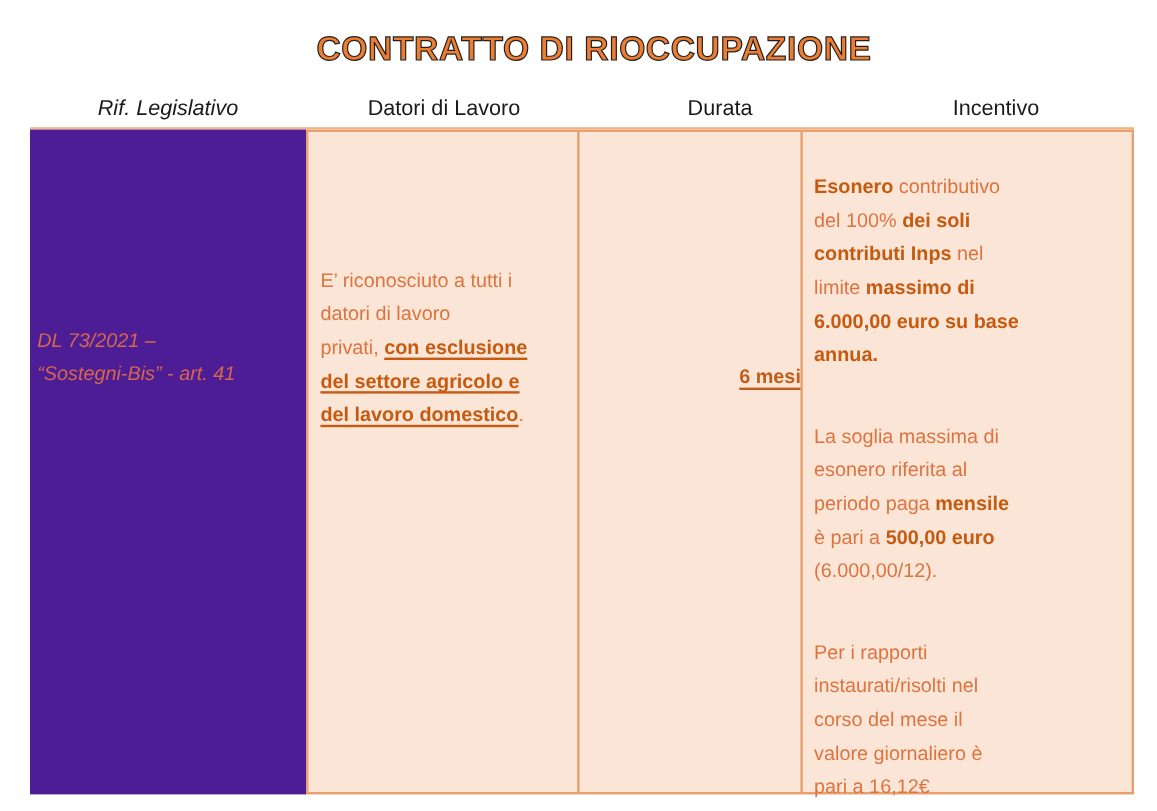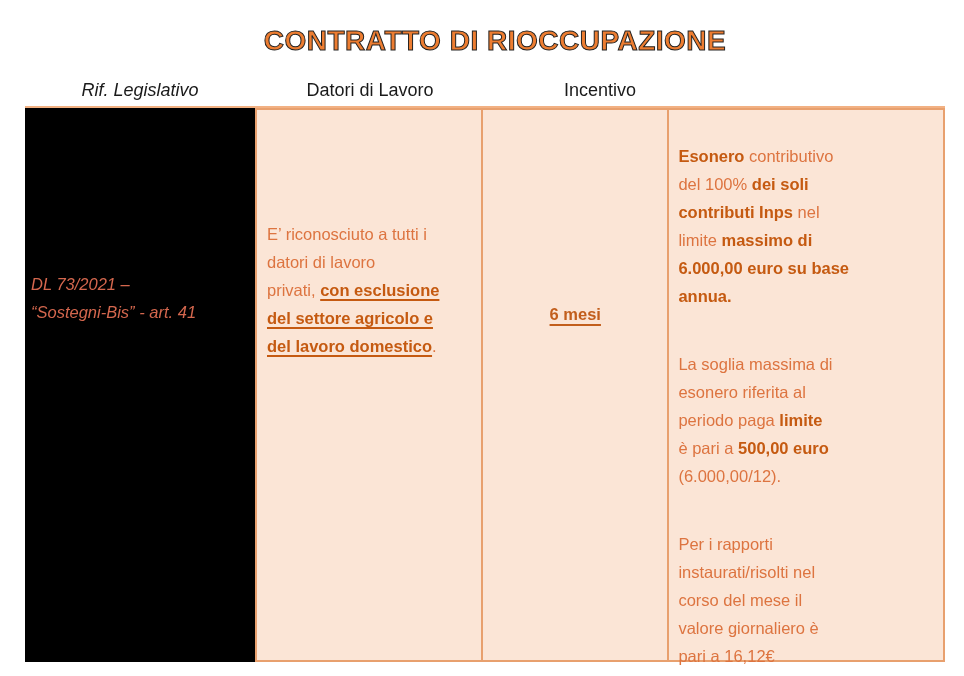--- a/index.html
+++ b/index.html
@@ -39,21 +39,21 @@
     display:flex;
   }
   .cell{
     box-sizing:border-box;
     font-size:16.5px;
     line-height:28px;
     white-space:pre-line;
   }
   .cell-ref{
     width:230px;
-    background:#000000;
+    background:#4c1d95;
     padding:162px 6px 0 6px;
     font-style:italic;
     color:#D4674E;
   }
   .shaded{
     box-sizing:border-box;
     width:690px;height:554px;
     background:#FBE5D6;
     border:2px solid #E8A06E;
     display:flex;
@@ -61,21 +61,21 @@
   .cell-datori{
     width:226px;
     padding:110px 10px 0 10px;
     color:#DD7440;
   }
   .cell-durata{
     width:188px;
     box-sizing:border-box;
     border-left:2px solid #E8A06E;
     padding-top:190px;
-    text-align:center;
+    text-align:right;
   }
   .cell-incentivo{
     width:278px;
     box-sizing:border-box;
     border-left:2px solid #E8A06E;
     padding:4px 6px 0 9px;
     color:#DD7440;
   }
   .cell-incentivo p{margin:0;}
   .cell-incentivo p + p{margin-top:12px;}
@@ -99,20 +99,21 @@
 </head>
 <body>
 
 <div class="page">
 
   <h1 class="doc-title">CONTRATTO DI RIOCCUPAZIONE</h1>
 
   <div class="header-row">
     <div class="header-cell italic">Rif. Legislativo</div>
     <div class="header-cell">Datori di Lavoro</div>
+    <div class="header-cell">Durata</div>
     <div class="header-cell">Incentivo</div>
   </div>
 
   <div class="header-rule"></div>
 
   <div class="body-row">
 
     <div class="cell cell-ref">DL 73/2021 –
 “Sostegni-Bis” - art. 41</div>
 
@@ -128,21 +129,21 @@
 
       <div class="cell cell-incentivo">
         <p><span class="b">Esonero</span><span> contributivo
 del 100% </span><span class="b">dei soli
 contributi Inps</span><span> nel
 limite </span><span class="b">massimo di
 6.000,00 euro su base
 annua.</span></p>
         <p><span>La soglia massima di
 esonero riferita al
-periodo paga </span><span class="b">limite</span><span>
+periodo paga </span><span class="b">mensile</span><span>
 è pari a </span><span class="b">500,00 euro</span><span>
 (6.000,00/12).</span></p>
         <p><span>Per i rapporti
 instaurati/risolti nel
 corso del mese il
 valore giornaliero è
 pari a 16,12€</span></p>
       </div>
 
     </div>

